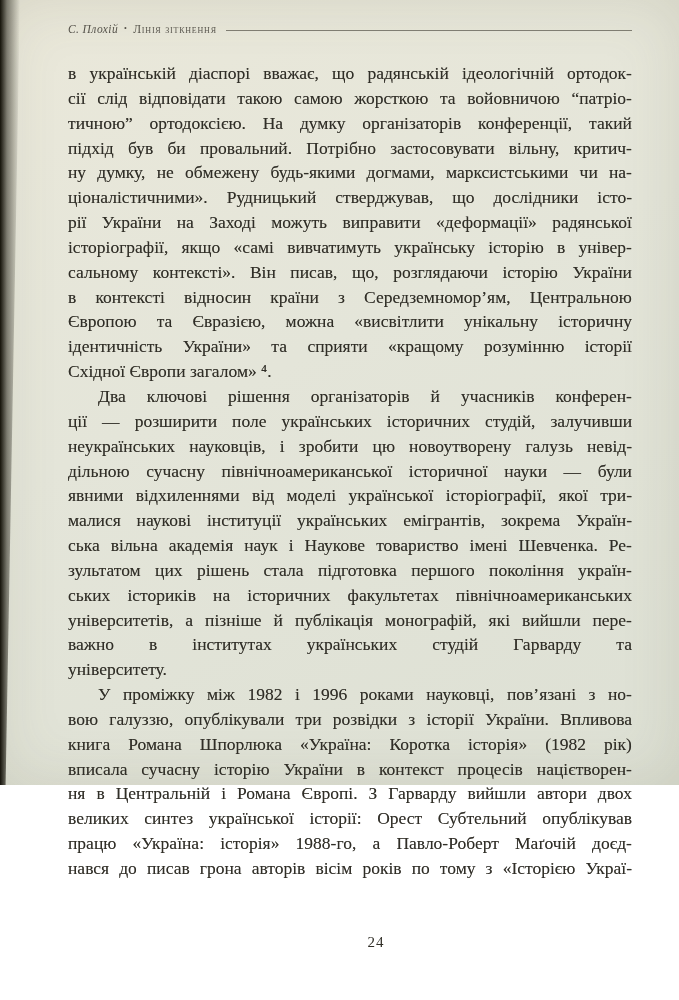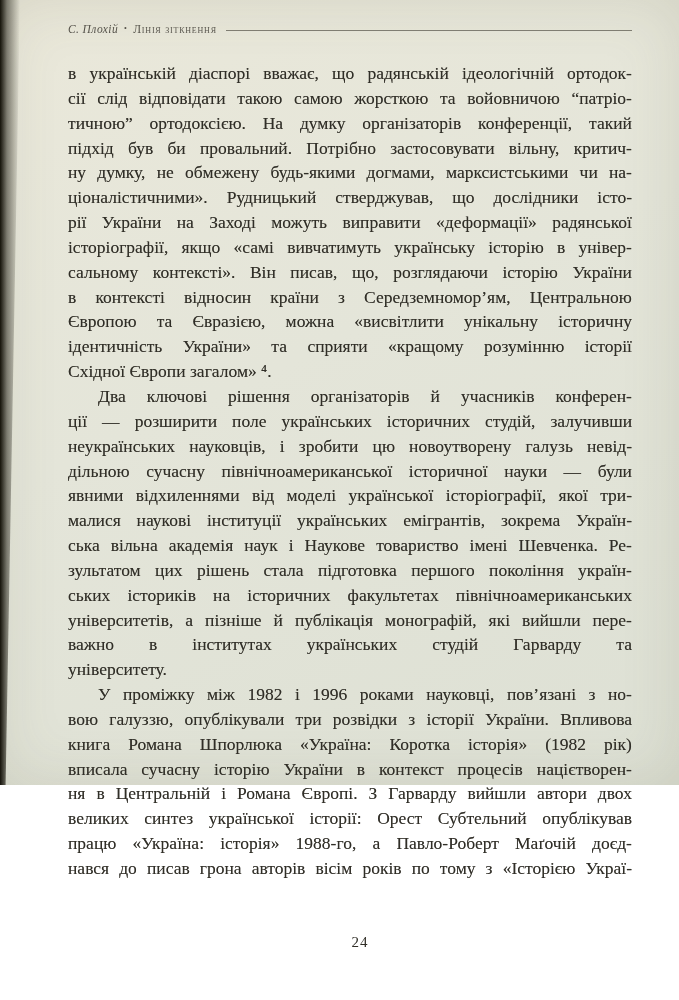--- a/index.html
+++ b/index.html
@@ -82,21 +82,21 @@
     justify-content: space-between;
   }
   .line.j span {
     white-space: pre;
   }
   .line.ind {
     padding-left: 30px;
   }
   .folio {
     position: absolute;
-    left: 64px;
+    left: 80px;
     width: 564px;
     top: 934px;
     text-align: center;
     padding-left: 14px;
     font-size: 15px;
     color: var(--ink);
     letter-spacing: 1px;
   }
 </style>
 </head>

